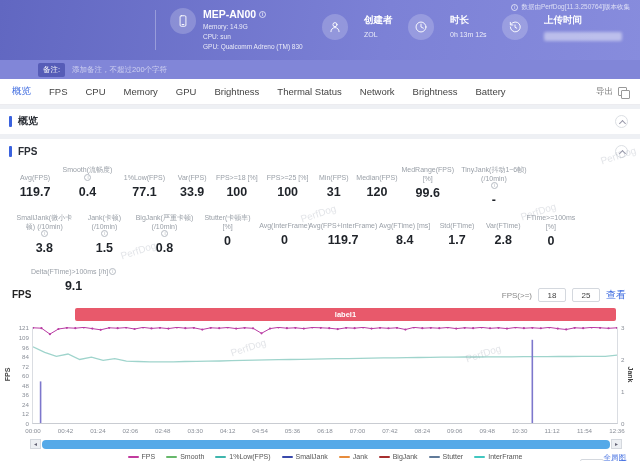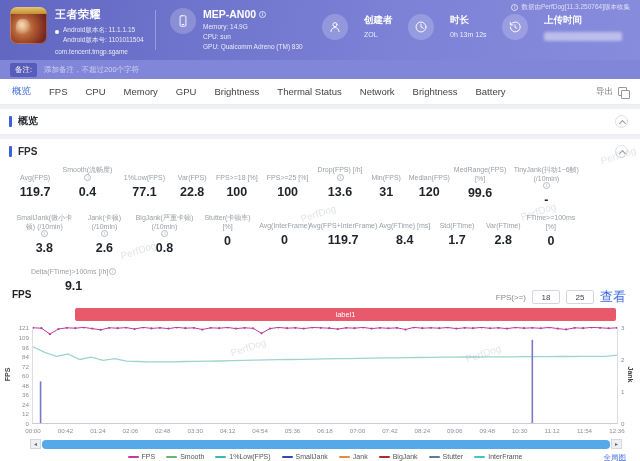--- a/index.html
+++ b/index.html
@@ -29,21 +29,21 @@
   .meta-text{margin-left:16px;}
   .meta-label{font-size:9.5px;font-weight:bold;}
   .meta-value{font-size:7px;color:rgba(255,255,255,.85);margin-top:4px;}
   .blurbox{width:78px;height:9px;margin-top:5px;border-radius:2px;background:rgba(255,255,255,.45);filter:blur(1.5px);}
   .collect-note{position:absolute;right:10px;top:3px;font-size:6.5px;color:rgba(255,255,255,.72);display:flex;align-items:center;gap:3px;}
   .info-i{display:inline-block;width:7px;height:7px;border:1px solid currentColor;border-radius:50%;font-size:5px;line-height:5px;text-align:center;font-style:normal;}
   .mini-info{display:inline-block;width:7px;height:7px;border:1px solid rgba(255,255,255,.7);border-radius:50%;color:rgba(255,255,255,.8);font-size:5px;line-height:5.5px;text-align:center;}
 
   
   .remark{position:absolute;top:60px;left:0;right:0;height:19px;background:#8186d8;display:flex;align-items:center;padding-left:10px;}
-  .remark-badge{background:#565cb7;color:#fff;font-size:7.5px;padding:2px 5px;border-radius:2px;}
+  .remark-badge{background:#565cb7;color:#fff;font-size:7.5px;padding:2px 5px;border-radius:2px;margin-left:28px;}
   .remark-ph{font-size:7.5px;color:rgba(255,255,255,.6);margin-left:7px;}
 
   
   .tabbar{position:absolute;top:79px;left:0;right:0;height:26px;background:#fff;border-bottom:1px solid #ececf0;display:flex;align-items:center;padding:0 12px;}
   .tabs{display:flex;gap:18px;align-items:center;}
   .tab{font-size:9.5px;color:#444;cursor:pointer;white-space:nowrap;}
   .tab.active{color:#3e6be0;}
   .export{margin-left:auto;display:flex;align-items:center;gap:5px;font-size:8.5px;color:#777;cursor:pointer;}
   .copy-icon{position:relative;width:10px;height:10px;}
   .copy-icon::before,.copy-icon::after{content:'';position:absolute;width:7px;height:7px;border:1px solid #999;border-radius:1px;background:#fff;}
@@ -68,22 +68,22 @@
   .stat-cell{text-align:center;padding:0 2px;}
   .stat-label{font-size:7px;color:#9aa0a8;line-height:1.3;min-height:17px;display:flex;align-items:flex-end;justify-content:center;flex-wrap:wrap;}
   .stat-label .info-i{color:#b5bac2;margin-left:1px;transform:translateY(-1px);}
   .stat-value{font-size:12.5px;font-weight:bold;color:#1f2329;margin-top:3px;}
 
   
   .chart-title{position:absolute;left:12px;top:150px;font-size:10px;font-weight:bold;color:#222;}
   .controls{position:absolute;top:149px;right:14px;display:flex;align-items:center;gap:6px;}
   .ctl-label{font-size:8px;color:#888;}
   .mini-input{width:28px;height:14px;border:1px solid #d4d8de;border-radius:2px;font-size:8px;text-align:center;color:#444;font-family:"Liberation Sans",sans-serif;}
-  .view-link{font-size:13px;color:#3e6be0;cursor:pointer;}
-  .band{position:absolute;left:75px;right:24px;top:169px;height:13px;background:#e8596b;border-radius:2px;color:#fff;font-size:7.5px;display:flex;align-items:center;justify-content:center;cursor:pointer;}
+  .view-link{font-size:10px;color:#3e6be0;cursor:pointer;}
+  .band{position:absolute;left:75px;right:24px;top:169px;height:13px;background:#e8596b;border-radius:2px;color:#fff;font-size:7.5px;display:flex;align-items:center;justify-content:center;cursor:pointer;font-weight:bold;}
   .plot{position:absolute;left:32px;right:22px;top:188px;height:97px;border-left:1px solid #dadde2;border-right:1px solid #dadde2;border-bottom:1px solid #c9ccd2;}
   .ylab{position:absolute;right:calc(100% + 4px);font-size:6.2px;color:#8a8f98;transform:translateY(-50%);white-space:nowrap;}
   .ylabr{position:absolute;left:calc(100% + 4px);font-size:6.2px;color:#8a8f98;transform:translateY(-50%);}
   .xlab{position:absolute;top:calc(100% + 4px);font-size:6.2px;color:#8a8f98;transform:translateX(-50%);white-space:nowrap;}
   .axis-title-left{position:absolute;left:1px;top:232px;transform:rotate(-90deg);font-size:7px;font-weight:bold;color:#444;}
   .axis-title-right{position:absolute;right:1px;top:232px;transform:rotate(90deg);font-size:7px;font-weight:bold;color:#444;}
   .scroll{position:absolute;left:30px;right:18px;top:300px;height:10px;display:flex;align-items:center;}
   .scap{width:11px;height:10px;background:#eceff3;border:1px solid #d4d8de;font-size:5px;color:#667;display:flex;align-items:center;justify-content:center;cursor:pointer;}
   .sbar{flex:1;height:9px;background:#55a9e8;border-radius:4px;margin:0 1px;cursor:grab;}
   .legend{position:absolute;left:80px;right:70px;top:314px;display:flex;justify-content:center;align-items:center;gap:11px;}
@@ -91,32 +91,20 @@
   .ldash{width:11px;height:2px;border-radius:1px;}
   .fullview{position:absolute;right:14px;top:314px;font-size:7.5px;color:#3e6be0;cursor:pointer;}
   .footerp{position:absolute;right:12px;top:319px;display:flex;align-items:center;gap:4px;font-size:7.5px;color:#888;}
 
   .wm{position:absolute;font-size:10px;color:rgba(150,158,172,.28);transform:rotate(-18deg);pointer-events:none;z-index:5;}
 </style>
 </head>
 <body>
 
 <div class="header">
-  <div class="game-block">
-    <div class="game-icon"></div>
-    <div class="game-meta">
-      <div class="game-title">王者荣耀</div>
-      <div class="ver-wrap">
-        <span class="ver-dot"></span>
-        <div class="hline">Android版本名: 11.1.1.15</div>
-        <div class="hline">Android版本号: 1101011504</div>
-      </div>
-      <div class="hline pkg">com.tencent.tmgp.sgame</div>
-    </div>
-  </div>
   <div class="vdiv"></div>
 
   <div class="device-block">
     <div class="circle-icon">
       <svg viewBox="0 0 24 24">
           <rect x="7" y="3" width="10" height="18" rx="2"></rect>
           <line x1="10.5" y1="18" x2="13.5" y2="18"></line>
         </svg>
     </div>
     <div class="device-meta">
@@ -232,40 +220,33 @@
       <div class="stat-cell" style="width: 9%;">
         <div class="stat-label">
           <span>1%Low(FPS)</span>
         </div>
         <div class="stat-value">77.1</div>
       </div>
       <div class="stat-cell" style="width: 6.5%;">
         <div class="stat-label">
           <span>Var(FPS)</span>
         </div>
-        <div class="stat-value">22.8</div>
+        <div class="stat-value">33.9</div>
       </div>
       <div class="stat-cell" style="width: 8%;">
         <div class="stat-label">
           <span>FPS&gt;=18 [%]</span>
         </div>
         <div class="stat-value">100</div>
       </div>
       <div class="stat-cell" style="width: 8.5%;">
         <div class="stat-label">
           <span>FPS&gt;=25 [%]</span>
         </div>
         <div class="stat-value">100</div>
-      </div>
-      <div class="stat-cell" style="width: 8.5%;">
-        <div class="stat-label">
-          <span>Drop(FPS) [/h]</span>
-          <span class="info-i">i</span>
-        </div>
-        <div class="stat-value">13.6</div>
       </div>
       <div class="stat-cell" style="width: 6.5%;">
         <div class="stat-label">
           <span>Min(FPS)</span>
         </div>
         <div class="stat-value">31</div>
       </div>
       <div class="stat-cell" style="width: 7.5%;">
         <div class="stat-label">
           <span>Median(FPS)</span>
@@ -292,21 +273,21 @@
           <span>SmallJank(微小卡顿) (/10min)</span>
           <span class="info-i">i</span>
         </div>
         <div class="stat-value">3.8</div>
       </div>
       <div class="stat-cell" style="width: 9%;">
         <div class="stat-label">
           <span>Jank(卡顿) (/10min)</span>
           <span class="info-i">i</span>
         </div>
-        <div class="stat-value">2.6</div>
+        <div class="stat-value">1.5</div>
       </div>
       <div class="stat-cell" style="width: 10.5%;">
         <div class="stat-label">
           <span>BigJank(严重卡顿) (/10min)</span>
           <span class="info-i">i</span>
         </div>
         <div class="stat-value">0.8</div>
       </div>
       <div class="stat-cell" style="width: 10%;">
         <div class="stat-label">

